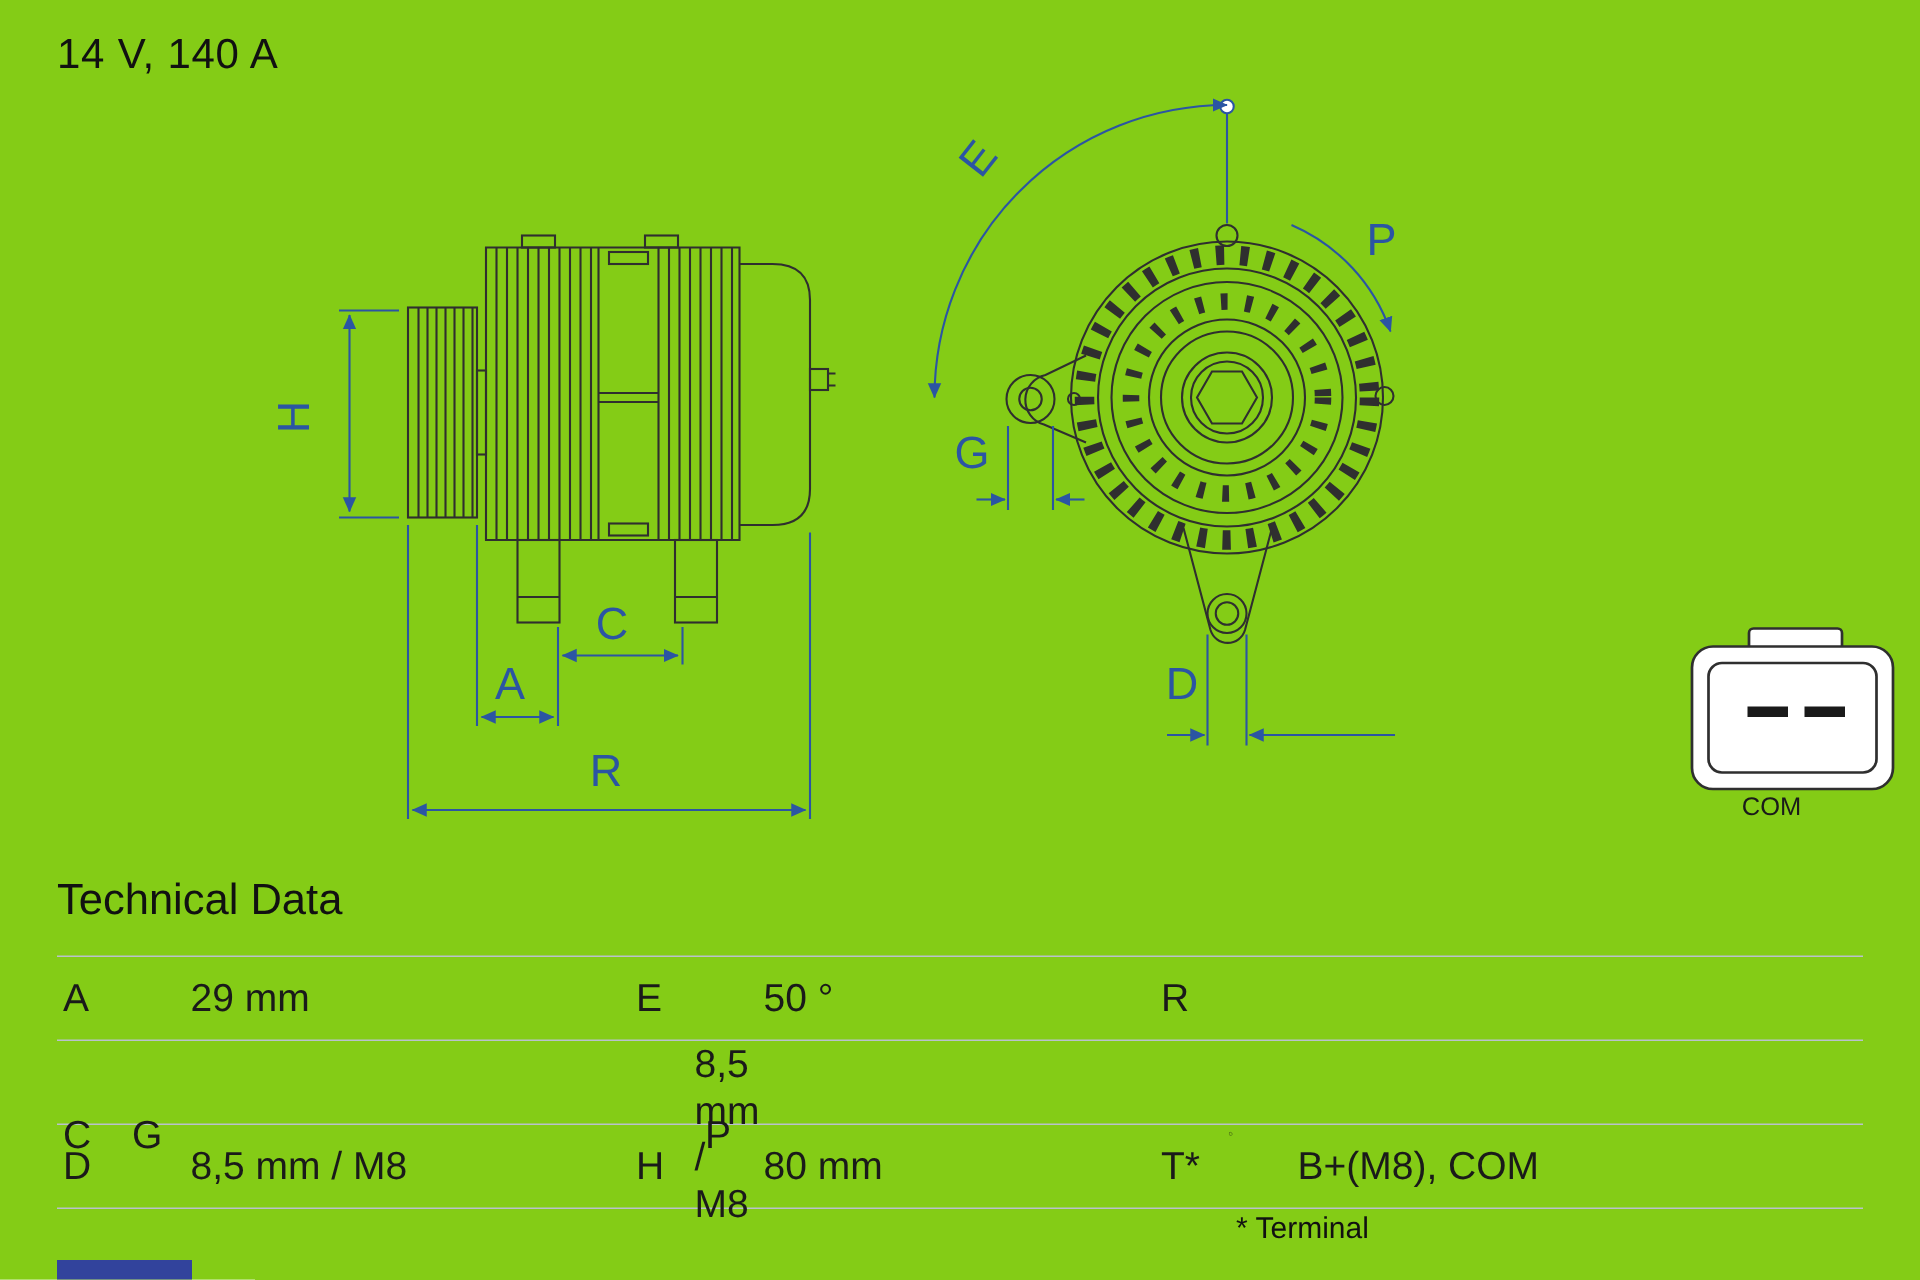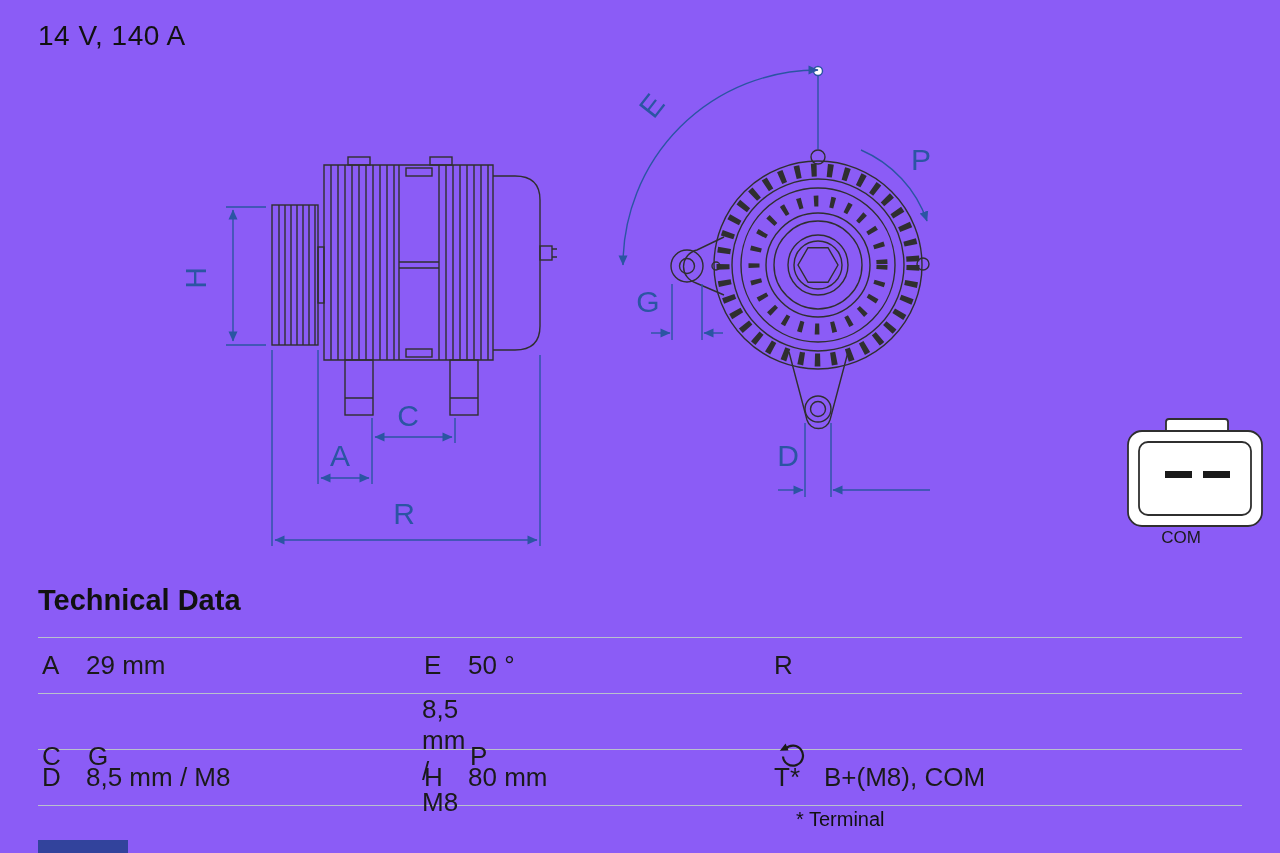--- a/index.html
+++ b/index.html
@@ -4,52 +4,52 @@
 <style>
   * { margin:0; padding:0; box-sizing:border-box; }
   html,body { background:#ffffff; }
   body {
     width:1280px; height:853px;
     font-family:"Liberation Sans", sans-serif;
     color:#1a1a1a;
     position:relative;
     overflow:hidden;
   }
-  .page { position:relative; width:1280px; height:853px; background:#8b5cf6; }
+  .page { position:relative; width:1280px; height:853px; background:#84cc16; }
 
   .rating {
     position:absolute; left:38px; top:20px;
     font-size:28px; letter-spacing:0.5px; color:#111;
   }
 
   #drawing { position:absolute; left:0; top:0; }
 
   .tech-title {
     position:absolute; left:38px; top:584px;
-    font-size:29px; font-weight:bold; color:#111;
+    font-size:29px; font-weight:normal; color:#111;
   }
 
   .tech-table {
     position:absolute; left:38px; top:637px; width:1204px;
     border-bottom:1px solid #b9c1cc;
   }
   .t-row {
     display:grid;
     grid-template-columns:46px 336px 46px 304px 52px auto;
     border-top:1px solid #b9c1cc;
     height:56px;
     align-items:center;
     font-size:26px;
   }
   .t-key { padding-left:4px; }
-  .t-val { padding-left:2px; display:flex; align-items:center; gap:6px; }
+  .t-val { padding-left:2px; display:flex; align-items:center; gap:6px;margin-left:41px; }
   .p-icon { display:inline-block; }
 
   .footnote {
-    position:absolute; left:796px; top:808px;
+    position:absolute; left:824px; top:808px;
     font-size:20px; color:#111;
   }
 
   .brand-bar {
     position:absolute; left:38px; bottom:0;
     width:90px; height:13px; background:#32439c;
   }
 
   .dim-text {
     font-family:"Liberation Sans", sans-serif;

